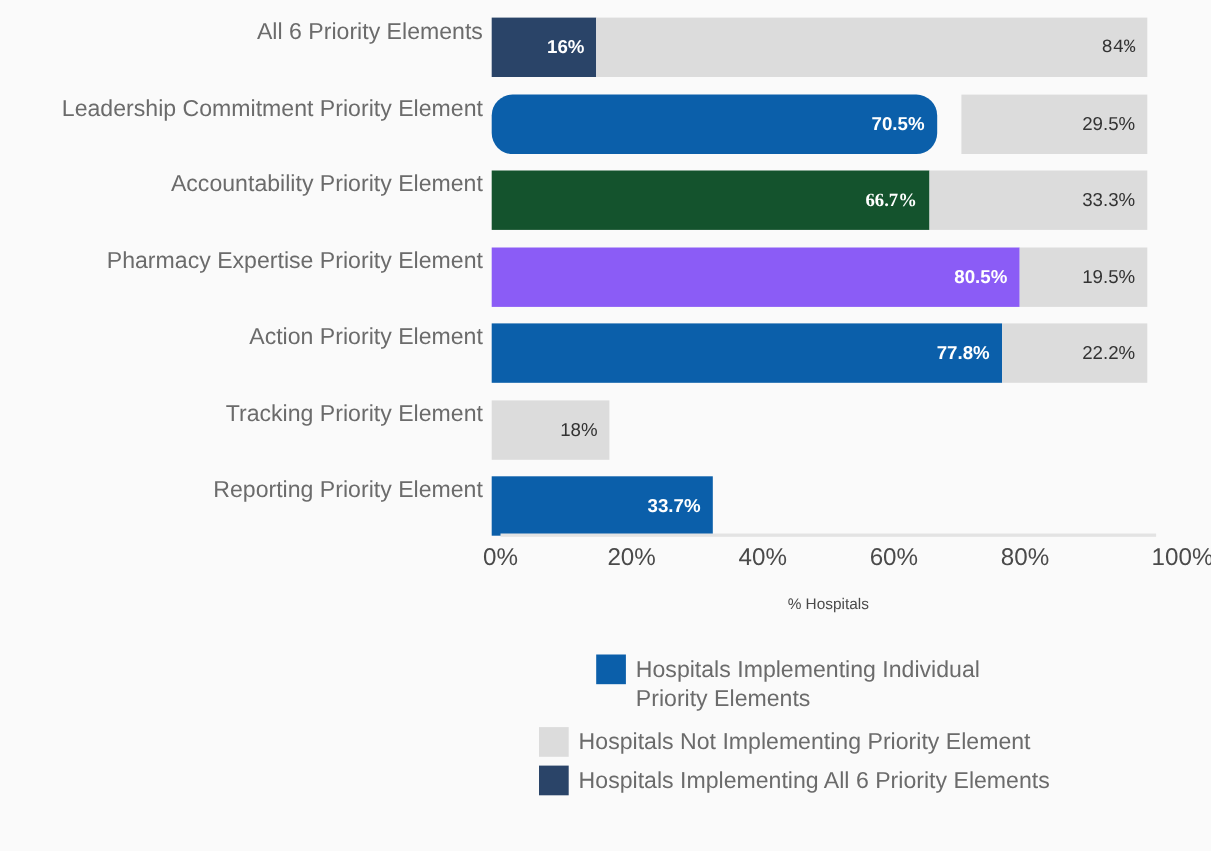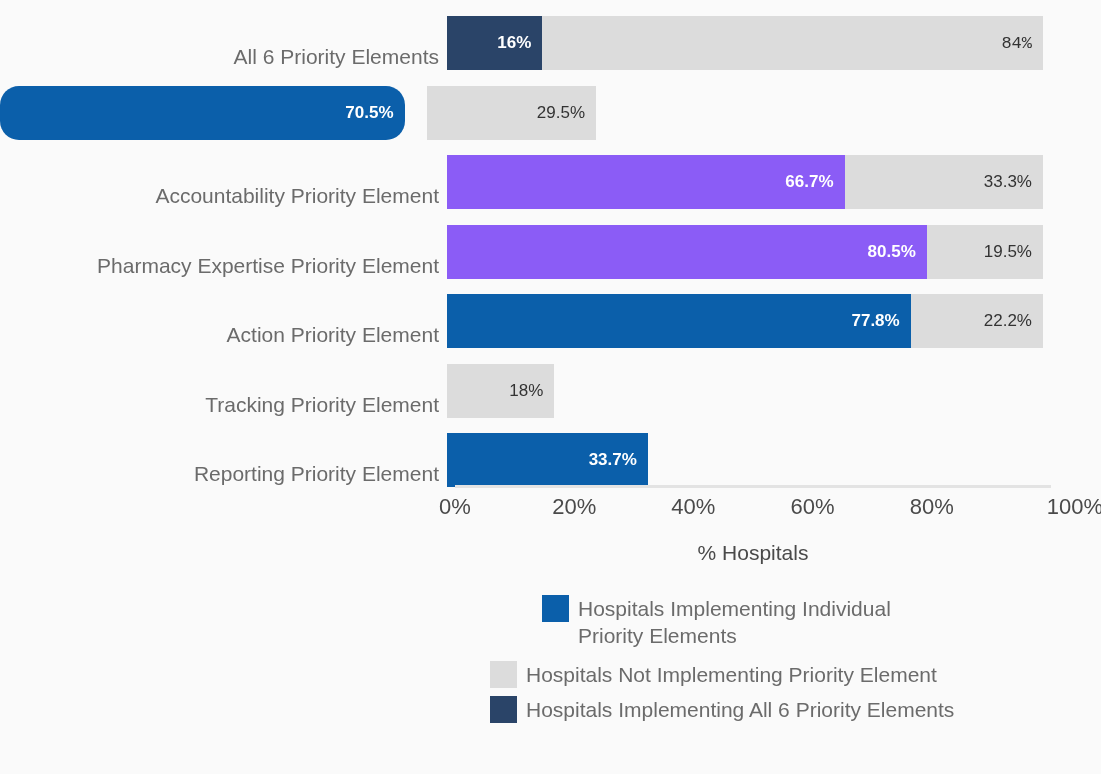--- a/index.html
+++ b/index.html
@@ -7,21 +7,21 @@
     width:1101px;height:774px;
     background:#fafafa;
     font-family:"Liberation Sans", sans-serif;
     overflow:hidden;
     position:relative;
   }
   #chart-root{position:absolute;inset:0;}
 
   
   .rows{position:absolute;left:0;top:0;width:1101px;}
-  .row{position:absolute;left:0;width:1101px;height:54px;display:flex;align-items:flex-end;}
+  .row{position:absolute;left:0;width:1101px;height:54px;display:flex;align-items:flex-start;}
   .row-label{
     width:447px;
     text-align:right;
     padding-right:8px;
     box-sizing:border-box;
     color:#6b6b6b;
     font-size:21px;
     line-height:26px;
     white-space:nowrap;
   }
@@ -59,21 +59,21 @@
     color:#4a4a4a;
     font-size:22px;
     white-space:nowrap;
   }
   .axis-title{
     position:absolute;
     left:455px;top:541px;
     width:596px;
     text-align:center;
     color:#4a4a4a;
-    font-size:21px;
+    font-size:14px;
   }
 
   
   .legend{position:absolute;left:0;top:592px;width:1101px;}
   .legend-item{position:absolute;display:flex;align-items:flex-start;}
   .swatch{
     width:27px;height:27px;
     flex:0 0 27px;
     margin-right:9px;
   }
@@ -95,29 +95,30 @@
 
   <div class="rows" id="rows">
       <div class="row" style="top: 16px;">
         <div class="row-label">All 6 Priority Elements</div>
         <div class="bar-track">
           <div class="seg seg-fill" style="width: 16%; background: rgb(42, 68, 104);">16%</div>
           <div class="seg seg-rest" style="width: 84%; background: rgb(220, 220, 220); font-family: Liberation Mono, monospace;">84%</div>
         </div>
       </div>
       <div class="row" style="top: 85.5px;">
+        <div class="row-label">Leadership Commitment Priority Element</div>
         <div class="bar-track">
           <div class="seg seg-fill" style="width: 70.5%; background: rgb(11, 95, 170); border-radius: 19px;">70.5%</div>
           <div class="seg seg-rest" style="width: 29.5%; background: rgb(220, 220, 220); margin-left: 22px;">29.5%</div>
         </div>
       </div>
       <div class="row" style="top: 155px;">
         <div class="row-label">Accountability Priority Element</div>
         <div class="bar-track">
-          <div class="seg seg-fill" style="width: 66.7%; background: #8b5cf6;">66.7%</div>
+          <div class="seg seg-fill" style="width: 66.7%; background: #14532d; font-family: Liberation Serif, serif;">66.7%</div>
           <div class="seg seg-rest" style="width: 33.3%; background: rgb(220, 220, 220);">33.3%</div>
         </div>
       </div>
       <div class="row" style="top: 224.5px;">
         <div class="row-label">Pharmacy Expertise Priority Element</div>
         <div class="bar-track">
           <div class="seg seg-fill" style="width: 80.5%; background: #8b5cf6;">80.5%</div>
           <div class="seg seg-rest" style="width: 19.5%; background: rgb(220, 220, 220);">19.5%</div>
         </div>
       </div>

